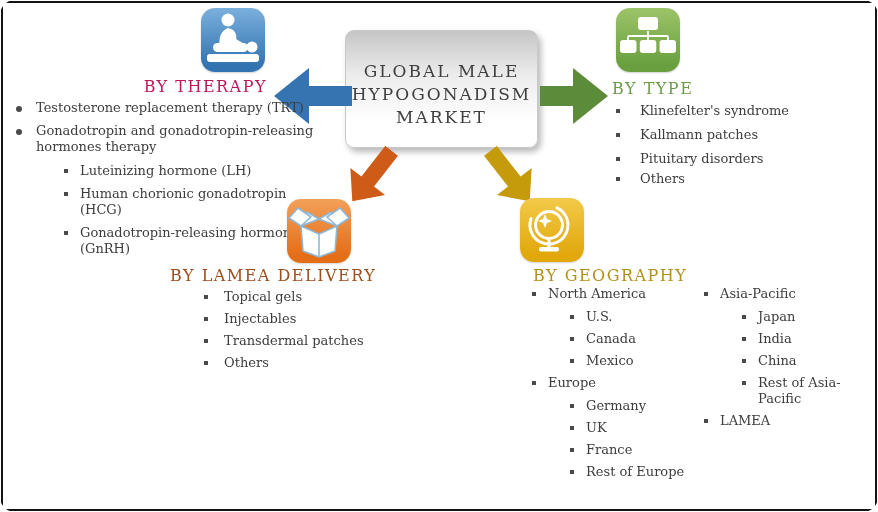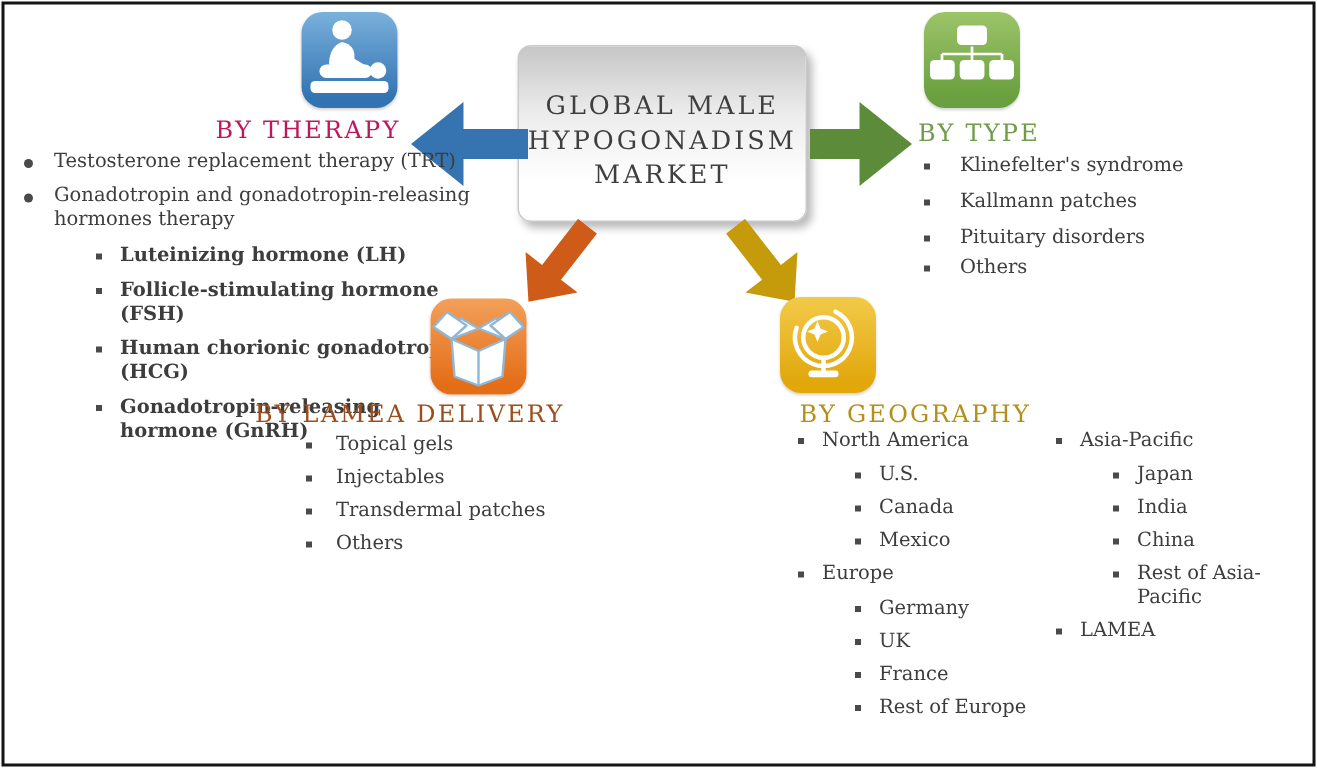--- a/index.html
+++ b/index.html
@@ -1,18 +1,18 @@
 <!DOCTYPE html>
 <html><head>
 <meta charset="utf-8">
 <style>
   html,body { margin:0; padding:0; background:#ffffff; }
   .canvas {
     position:relative; width:878px; height:512px; background:#ffffff;
-    font-family:"DejaVu Serif", serif; overflow:hidden;
+    font-family:"DejaVu Serif", serif; overflow:hidden;border-radius:15px;
   }
   .frame { position:absolute; inset:1px; border:2px solid #141414; pointer-events:none; }
 
   .abs { position:absolute; }
 
   
   .tile { position:absolute; width:64px; height:64px; border-radius:14px;
           box-shadow:0 1px 2px rgba(0,0,0,0.18); }
   .tile-blue   { background:linear-gradient(180deg,#7ab0dc 0%, #3273b1 90%); }
   .tile-green  { background:linear-gradient(180deg,#9cc468 0%, #699f3e 90%); }
@@ -40,21 +40,21 @@
   
   ul { list-style:none; margin:0; padding:0; }
   .list li { position:relative; color:#3d3d3d; font-size:13px; line-height:16px;
              margin-bottom:6px; }
   .list li::before { content:""; position:absolute; background:#4a4a4a; }
   .b-round > li { padding-left:22px; margin-bottom:7px; }
   .b-round > li::before { left:2px; top:6px; width:6px; height:6px; border-radius:50%; }
   .b-square > li { padding-left:20px; }
   .b-square > li::before { left:4px; top:6px; width:4px; height:4px; }
   .sub { margin:7px 0 0 18px; }
-  .therapy-sub { margin:8px 0 0 24px;font-weight:bold; }
+  .therapy-sub { margin:8px 0 0 24px; }
   .therapy-sub > li { margin-bottom:7px; }
 </style>
 </head>
 <body>
 
 <div class="canvas">
   <div class="frame"></div>
 
   <div class="center-box">
     <div>GLOBAL MALE</div>
@@ -90,21 +90,20 @@
   <div class="heading h-blue" style="left:60px;top:77px;width:207px;text-align:right">BY THERAPY</div>
   <div class="abs" style="left:14px;top:100px;width:320px">
     <ul class="list b-round" style="width:300px">
       <li>
         <span>Testosterone replacement therapy (TRT)</span>
       </li>
       <li>
         <span>Gonadotropin and gonadotropin-releasing hormones therapy</span>
         <ul class="list b-square therapy-sub">
           <li><span>Luteinizing hormone (LH)</span></li>
-          <li><span>Follicle-stimulating hormone (FSH)</span></li>
           <li><span>Human chorionic gonadotropin (HCG)</span></li>
           <li><span>Gonadotropin-releasing hormone (GnRH)</span></li>
         </ul>
       </li>
     </ul>
   </div>
 
   <div class="tile tile-green" style="left:616px;top:8px">
     <svg viewBox="0 0 64 64">
       <g stroke="#ffffff" stroke-width="1.8" fill="none">

